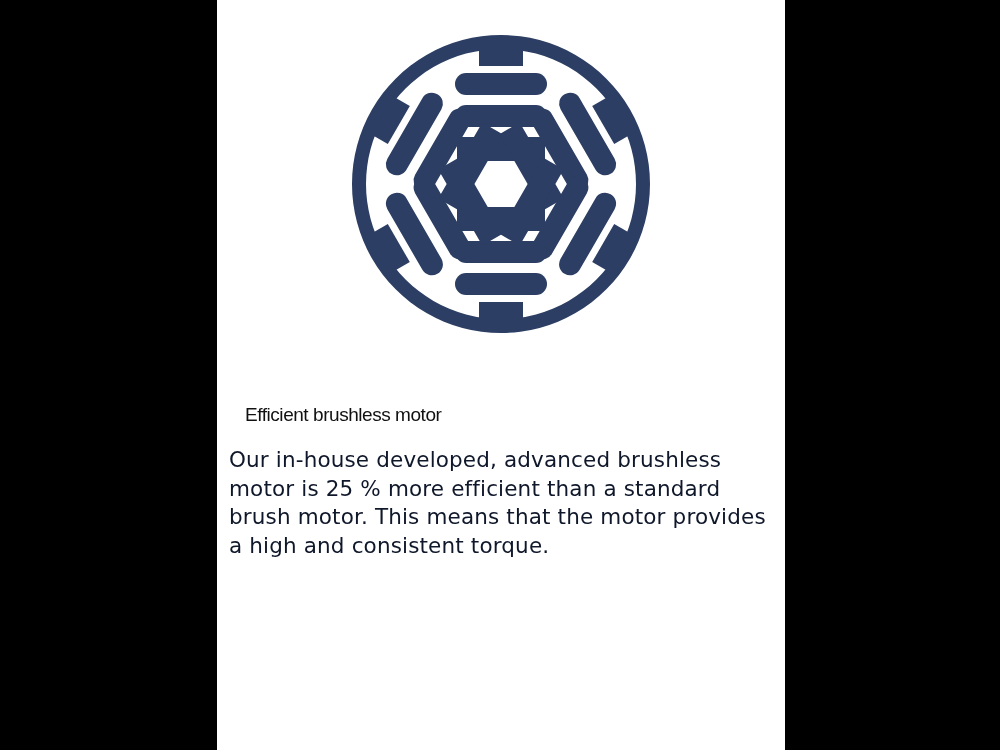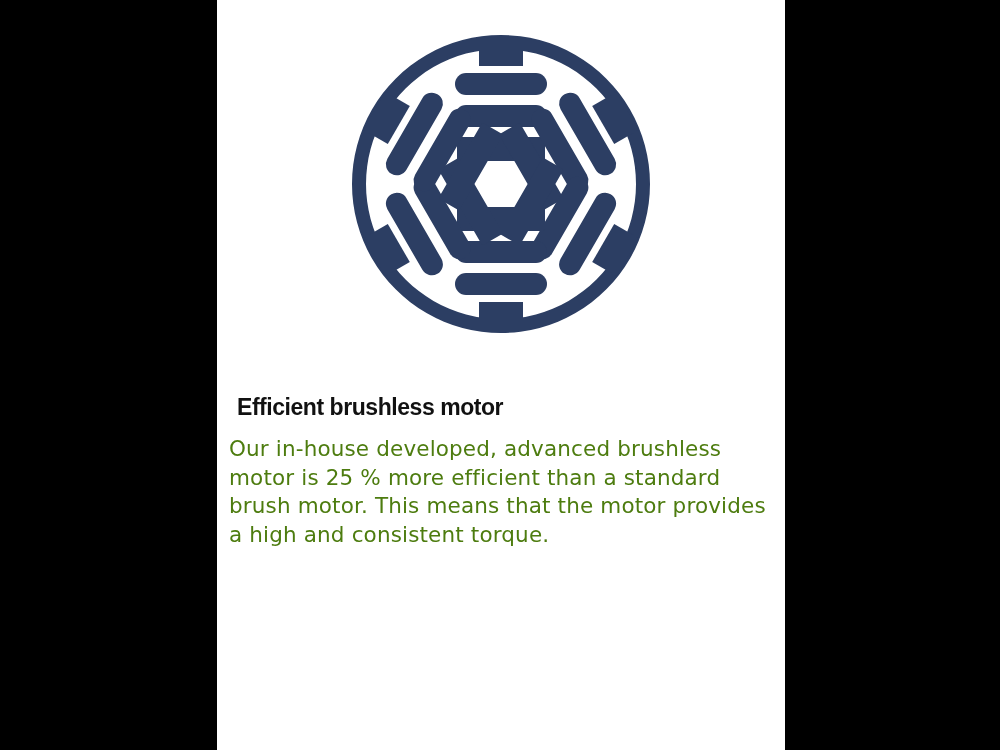--- a/index.html
+++ b/index.html
@@ -52,41 +52,41 @@
 
   
   #text-block {
     position: absolute;
     left: 12px;
     top: 384px;
     width: 548px;
   }
 
   #feature-title {
-    margin: 8px;
+    margin: 16px;
     padding: 0;
     font-family: "Liberation Sans", sans-serif;
-    font-weight: bold;
-    font-size: 23px;
+    font-weight: normal;
+    font-size: 19px;
     line-height: 30px;
     letter-spacing: -0.45px;
     color: #111111;
     white-space: nowrap;
   }
 
   #feature-body {
     margin: 0;
     padding: 0;
     margin-top: 13px;
     font-family: "DejaVu Sans", sans-serif;
     font-weight: 400;
     font-size: 21.5px;
     line-height: 28.5px;
     letter-spacing: 0.15px;
-    color: #4d7c0f;
+    color: #0f172a;
     width: 545px;
   }
 
   .bar-left, .bar-right {
     position: absolute;
     top: 0;
     height: 750px;
     background: #000000;
   }
   .bar-left  { left: 0;   width: 217px; }

